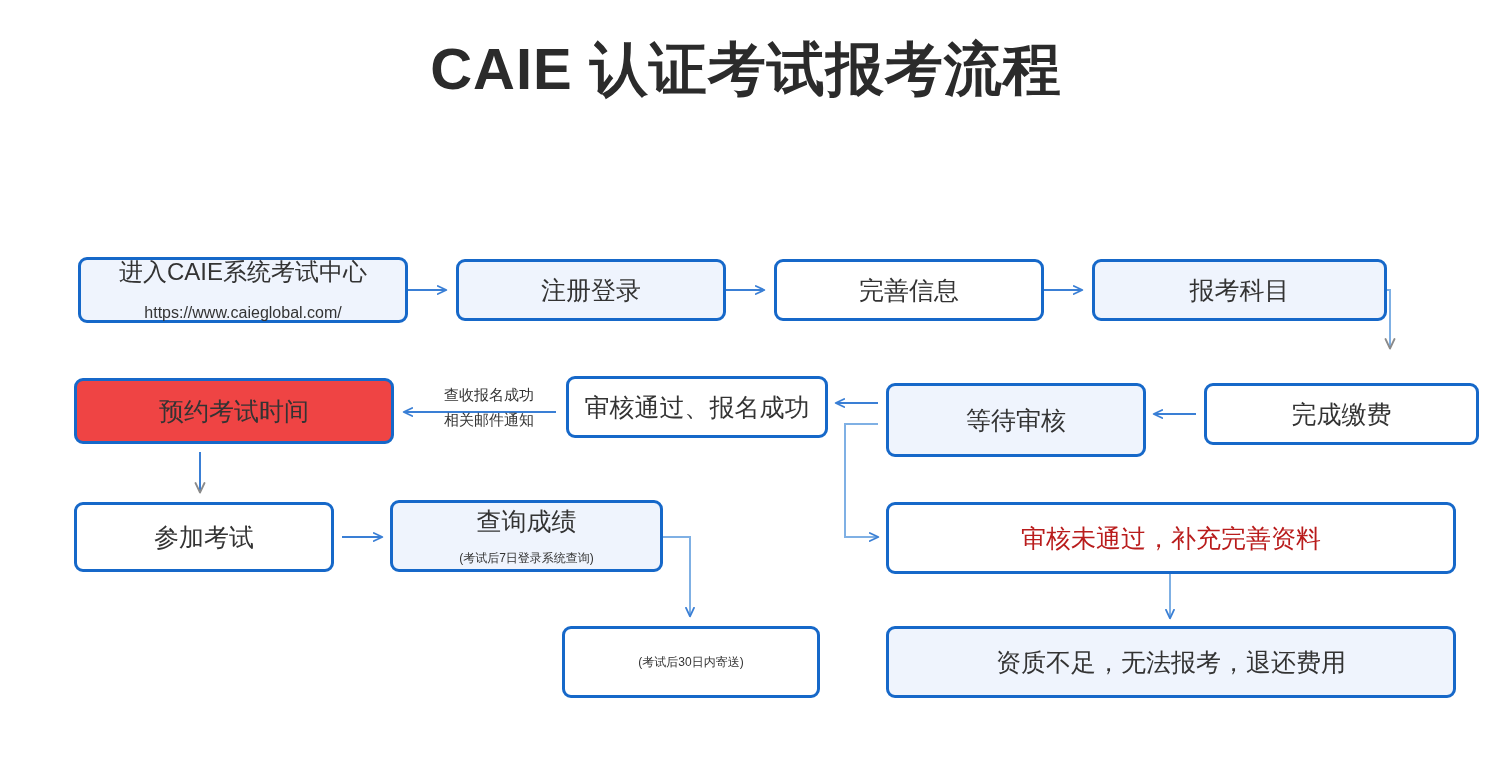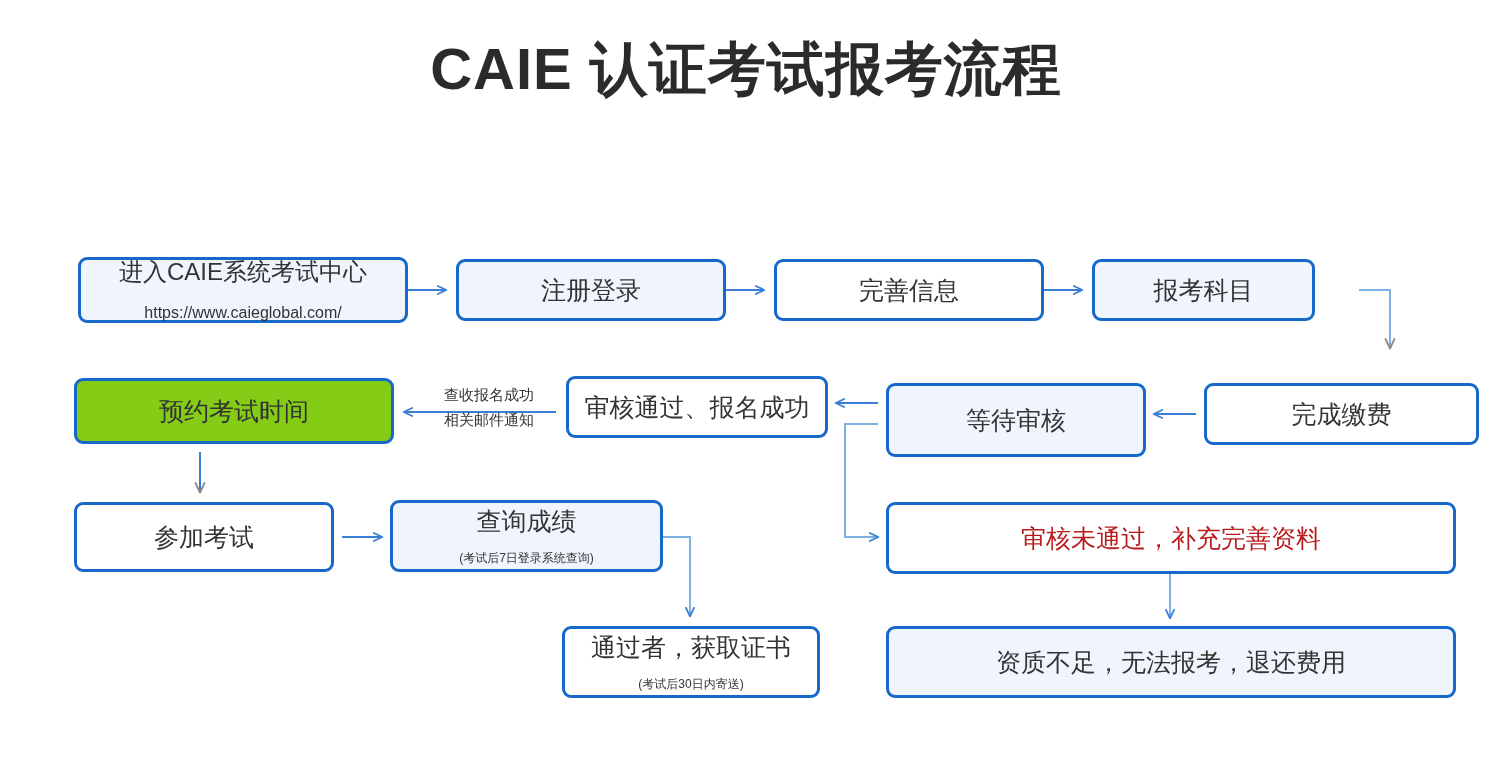--- a/index.html
+++ b/index.html
@@ -131,51 +131,50 @@
 </div>
 
 <div class="node fill-light" style="left: 456px; top: 259px; width: 270px; height: 62px; border-color: rgb(22, 104, 201); color: rgb(51, 51, 51); background: rgb(239, 244, 253);">
   <span class="node-title">注册登录</span>
 </div>
 
 <div class="node fill-white" style="left: 774px; top: 259px; width: 270px; height: 62px; border-color: rgb(22, 104, 201); color: rgb(51, 51, 51); background: rgb(255, 255, 255);">
   <span class="node-title">完善信息</span>
 </div>
 
-<div class="node fill-light" style="left: 1092px; top: 259px; width: 223px; height: 62px; border-color: rgb(22, 104, 201); color: rgb(51, 51, 51); background: rgb(239, 244, 253);">
+<div class="node fill-light" style="left: 1092px; top: 259px; width: 295px; height: 62px; border-color: rgb(22, 104, 201); color: rgb(51, 51, 51); background: rgb(239, 244, 253);">
   <span class="node-title">报考科目</span>
 </div>
 
 <div class="node fill-white" style="left: 1204px; top: 383px; width: 275px; height: 62px; border-color: rgb(22, 104, 201); color: rgb(51, 51, 51); background: rgb(255, 255, 255);">
   <span class="node-title">完成缴费</span>
 </div>
 
 <div class="node fill-light" style="left: 886px; top: 383px; width: 260px; height: 74px; border-color: rgb(22, 104, 201); color: rgb(51, 51, 51); background: rgb(239, 244, 253);">
   <span class="node-title">等待审核</span>
 </div>
 
 <div class="node fill-white" style="left: 566px; top: 376px; width: 262px; height: 62px; border-color: rgb(22, 104, 201); color: rgb(51, 51, 51); background: rgb(255, 255, 255);">
   <span class="node-title">审核通过、报名成功</span>
 </div>
 
-<div class="node fill-light" style="left: 74px; top: 378px; width: 320px; height: 66px; border-color: rgb(22, 104, 201); color: rgb(51, 51, 51); background: #84cc16;">
+<div class="node fill-light" style="left: 74px; top: 378px; width: 320px; height: 66px; border-color: rgb(22, 104, 201); color: rgb(51, 51, 51); background: #ef4444;">
   <span class="node-title">预约考试时间</span>
 </div>
 
 <div class="node fill-white" style="left: 74px; top: 502px; width: 260px; height: 70px; border-color: rgb(22, 104, 201); color: rgb(51, 51, 51); background: rgb(255, 255, 255);">
   <span class="node-title">参加考试</span>
 </div>
 
 <div class="node fill-light compact" style="left: 390px; top: 500px; width: 273px; height: 72px; border-color: rgb(22, 104, 201); color: rgb(51, 51, 51); background: rgb(239, 244, 253);">
   <span class="node-title">查询成绩</span>
   <span class="node-sub">(考试后7日登录系统查询)</span>
 </div>
 
 <div class="node fill-white compact" style="left: 562px; top: 626px; width: 258px; height: 72px; border-color: rgb(22, 104, 201); color: rgb(51, 51, 51); background: rgb(255, 255, 255);">
-  <span class="node-title">通过者，获取证书</span>
   <span class="node-sub">(考试后30日内寄送)</span>
 </div>
 
 <div class="node fill-white" style="left: 886px; top: 502px; width: 570px; height: 72px; border-color: rgb(22, 104, 201); color: #b91c1c; background: rgb(255, 255, 255);">
   <span class="node-title">审核未通过，补充完善资料</span>
 </div>
 
 <div class="node fill-light" style="left: 886px; top: 626px; width: 570px; height: 72px; border-color: rgb(22, 104, 201); color: rgb(51, 51, 51); background: rgb(239, 244, 253);">
   <span class="node-title">资质不足，无法报考，退还费用</span>
 </div>

